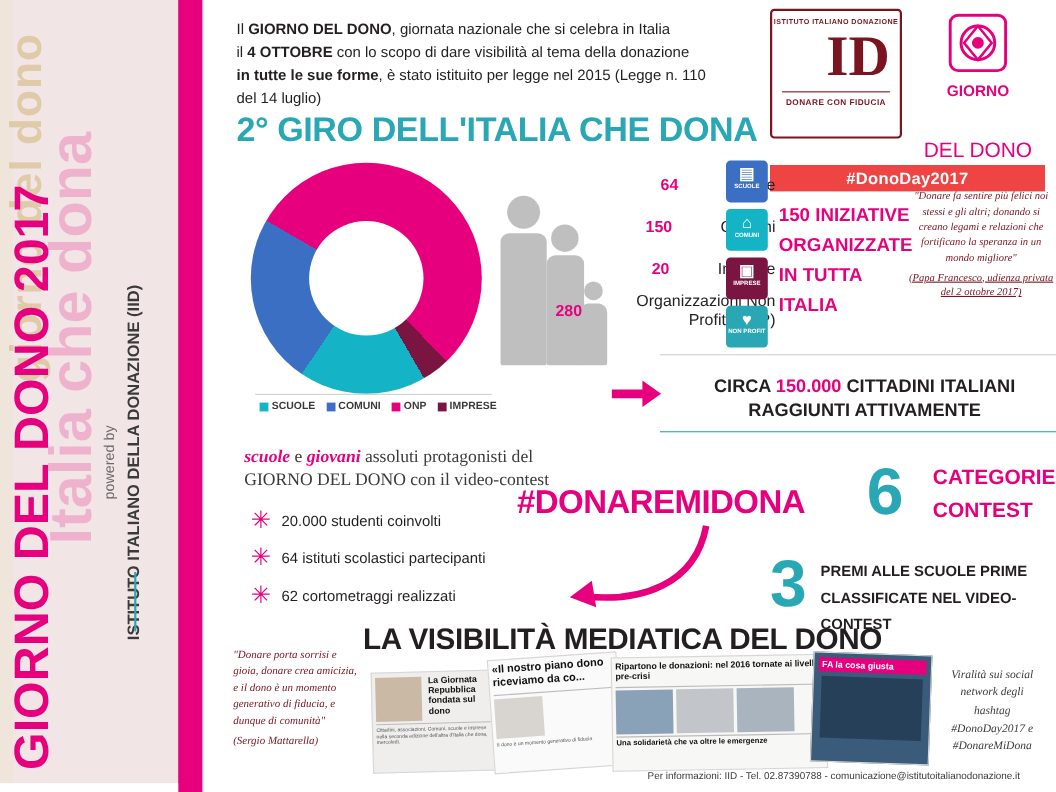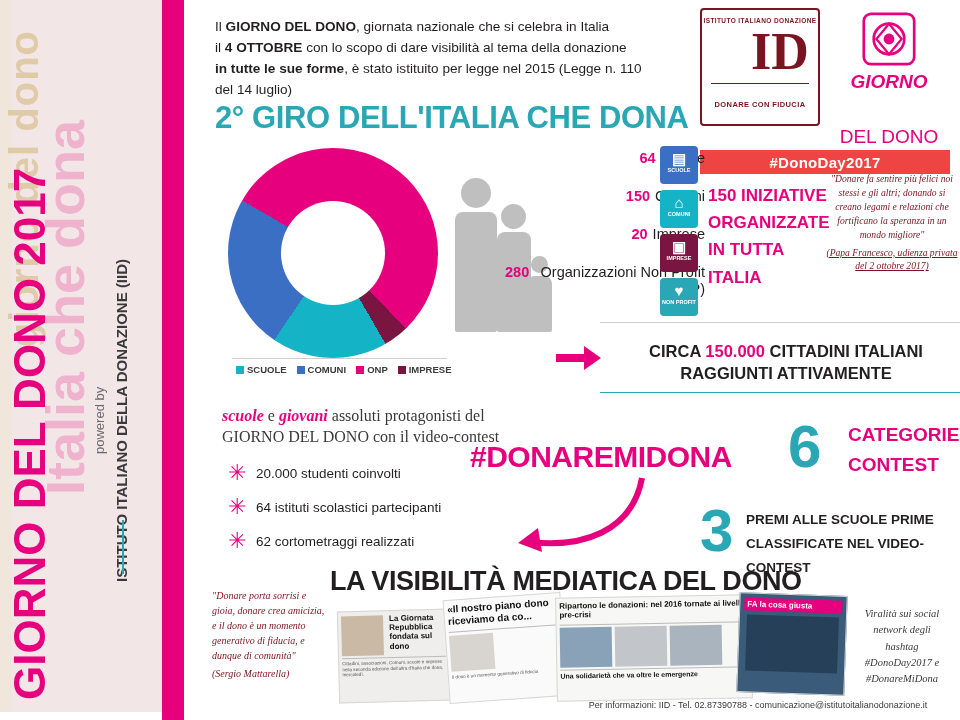--- a/index.html
+++ b/index.html
@@ -64,28 +64,28 @@
 
   
   #logo-box { position:absolute; left:700px; top:8px; width:250px; height:125px; }
   .logo-id {
     position:absolute; left:0; top:0; width:120px; height:118px;
     border:2px solid #7a1420; border-radius:4px; text-align:center;
     color:#7a1420; background:#fff;
   }
   .logo-id .top { font-size:6.5px; letter-spacing:.4px; margin-top:7px; font-weight:bold;}
   .logo-id .big { font-size:52px; font-weight:bold; line-height:52px; margin-top:2px; font-family:"Liberation Serif", serif;margin-left:40px;}
-  .logo-id .bot { font-size:7.5px; letter-spacing:.4px; margin-top:16px; font-weight:bold;}
+  .logo-id .bot { font-size:7.5px; letter-spacing:.4px; margin-top:4px; font-weight:bold;}
   .logo-id .rule { width:84%; height:1px; background:#7a1420; margin:5px auto 0; }
   .logo-gdd {
     position:absolute; left:128px; top:0; width:122px; height:118px;
     color:#e6007e; text-align:center;
   }
   .logo-gdd .mark { margin:4px auto 2px; width:54px; height:54px; }
-  .logo-gdd .t1 { font-size:19px; font-weight:bold; line-height:19px;font-style:italic; }
+  .logo-gdd .t1 { font-size:14px; font-weight:bold; line-height:19px; }
   .logo-gdd .t2 { font-size:19px; font-weight:normal; line-height:20px;margin-top:36px; }
   #hashtag-bar {
     position:absolute; left:700px; top:150px; width:250px; height:24px;
     background:#ef4444; color:#fff; font-size:15px; font-weight:bold;
     display:flex; align-items:center; justify-content:center; letter-spacing:.3px;
   }
 
   
   #giro-title {
     position:absolute; left:215px; top:100px; width:500px;
@@ -120,22 +120,22 @@
   #legend-rule { position:absolute; left:4px; top:210px; width:215px; height:1px; background:#cfcfcf; }
 
   
   #people { position:absolute; left:455px; top:160px; width:110px; height:190px; }
   .person { position:absolute; background:#bfbfbf; }
   .p-head { border-radius:50%; }
   .p-body { border-radius:8px 8px 2px 2px; }
 
   
   #stats { position:absolute; left:505px; top:150px; width:200px; }
-  .stat-row { height:38px; display:flex; align-items:flex-start; justify-content:flex-end;
-              font-size:14.5px; color:#231f20; text-align:right; }
+  .stat-row { height:38px; display:flex; align-items:center; justify-content:flex-end;
+              font-size:14.5px; color:#231f20; text-align:right;gap:39px; }
   .stat-row .num { color:#e6007e; font-weight:bold; margin-right:5px; }
   #stats .two-line { line-height:1.15; }
   #icon-col { position:absolute; left:660px; top:146px; width:42px; }
   .ic {
     width:38px; height:38px; background:#3b6fc4; border-radius:4px; margin-bottom:6px;
     color:#fff; font-size:5.5px; font-weight:bold; text-align:center; padding-top:4px;
   }
   .ic .glyph { display:block; font-size:15px; line-height:17px; }
   .ic.c2 { background:#14b3c6; }
   .ic.c3 { background:#7a1440; }

